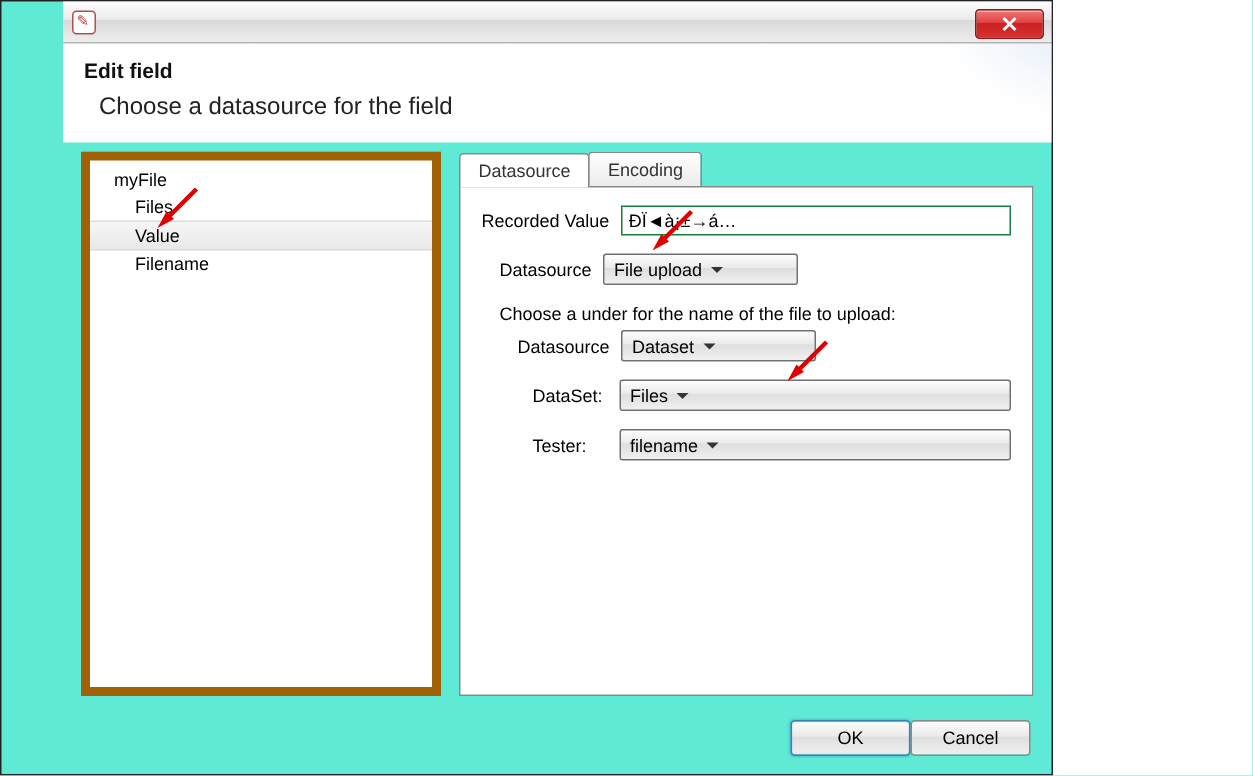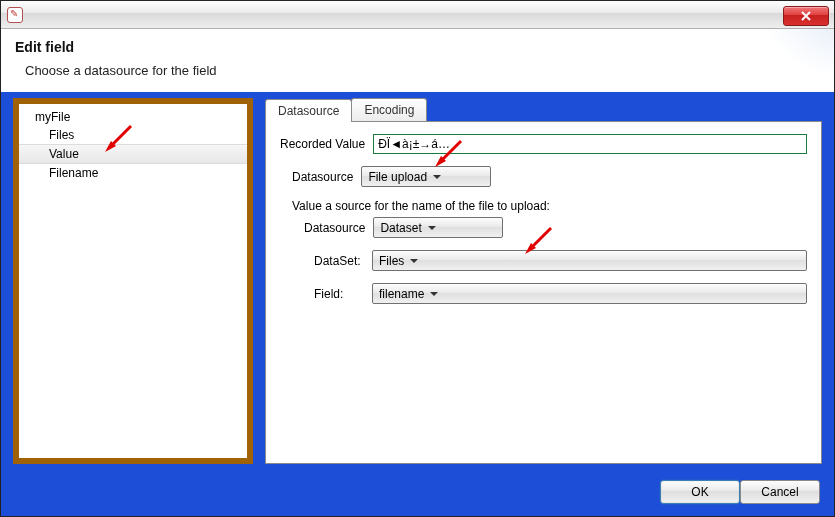--- a/index.html
+++ b/index.html
@@ -1,22 +1,23 @@
 <!DOCTYPE html>
 <html><head>
 <meta charset="utf-8">
 <style>
   * { box-sizing: border-box; margin: 0; padding: 0; font-family: "Segoe UI", Tahoma, sans-serif; font-size: 12px; }
   body { background: #fff; }
   .dialog {
-    width: 835px; height: 517px;
-    background: #1d4ed8;
+    width: 702px; height: 517px;
+    background: #5eead4;
     border: 1px solid #222;
     display: flex; flex-direction: column;
     position: relative;
+    padding-left: 41px;
   }
   .titlebar {
     height: 28px;
     background: linear-gradient(to bottom, #fdfdfd 0%, #eaeaea 45%, #d9d9d9 46%, #eeeeee 100%);
     border-bottom: 1px solid #b0b0b0;
     display: flex; align-items: center; justify-content: space-between;
     padding: 0 0 0 6px;
   }
   .titlebar .icon {
     width: 16px; height: 16px;
@@ -46,21 +47,21 @@
     padding: 10px 14px 14px 14px;
     background: #fff;
     position: relative;
   }
   .header .swoosh {
     position: absolute; top: 0; right: 0; width: 160px; height: 70px;
     background: radial-gradient(ellipse 180px 120px at 120% -30%, rgba(120,160,220,0.25), transparent 60%);
     pointer-events: none;
   }
   .header h1 { font-size: 14px; font-weight: bold; color: #111; }
-  .header p { font-size: 13px; color: #222; margin: 8px 0 0 10px; }
+  .header p { font-size: 16px; color: #222; margin: 8px 0 0 10px; }
   .body {
     flex: 1;
     display: flex;
     padding: 6px 12px 6px 12px;
     gap: 12px;
   }
   .tree {
     width: 240px;
     border: 6px solid #a16207;
     background: #fff;
@@ -204,40 +205,40 @@
         </div>
 
         <div class="row indent1">
           <label>Datasource</label>
           <div class="combo small">
             <span>File upload</span>
             <span class="caret"></span>
           </div>
         </div>
 
-        <div class="hint">Value a source for the name of the file to upload:</div>
+        <div class="hint">Choose a under for the name of the file to upload:</div>
 
         <div class="row indent2">
           <label>Datasource</label>
           <div class="combo small">
             <span>Dataset</span>
             <span class="caret"></span>
           </div>
         </div>
 
         <div class="row indent2" style="margin-left:34px;">
           <label style="width:50px;">DataSet:</label>
           <div class="combo full">
             <span>Files</span>
             <span class="caret"></span>
           </div>
         </div>
 
         <div class="row indent2" style="margin-left:34px;">
-          <label style="width:50px;">Field:</label>
+          <label style="width:50px;">Tester:</label>
           <div class="combo full">
             <span>filename</span>
             <span class="caret"></span>
           </div>
         </div>
 
       </div>
     </div>
 
   </div>

